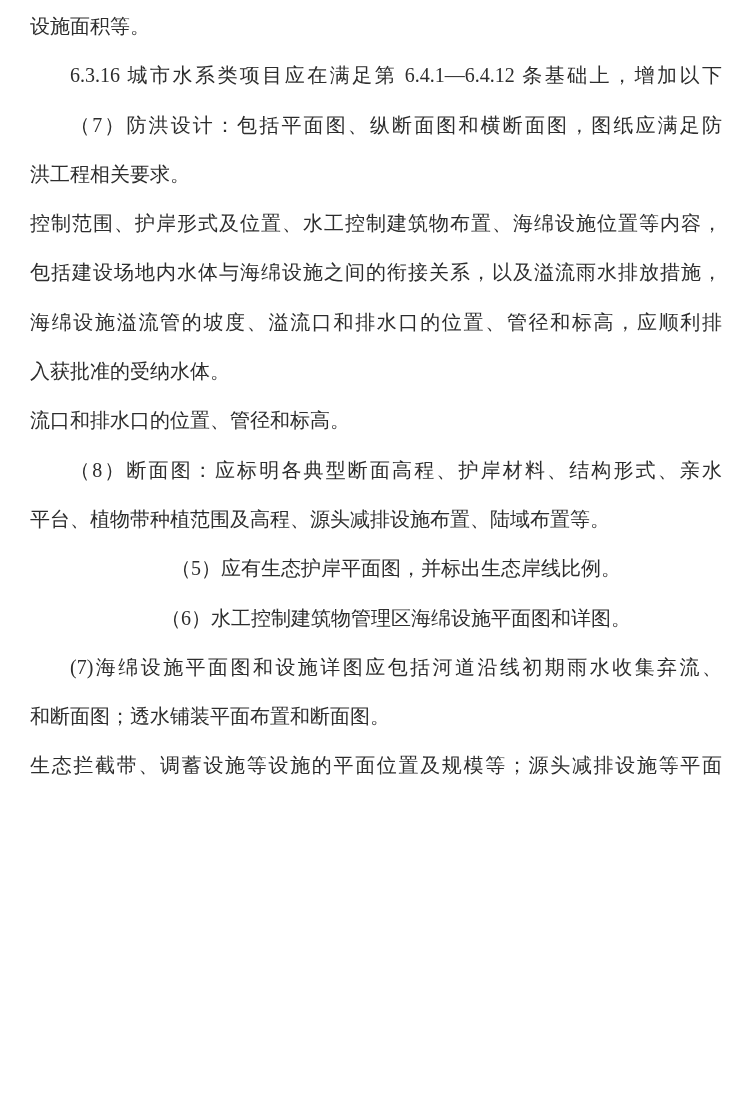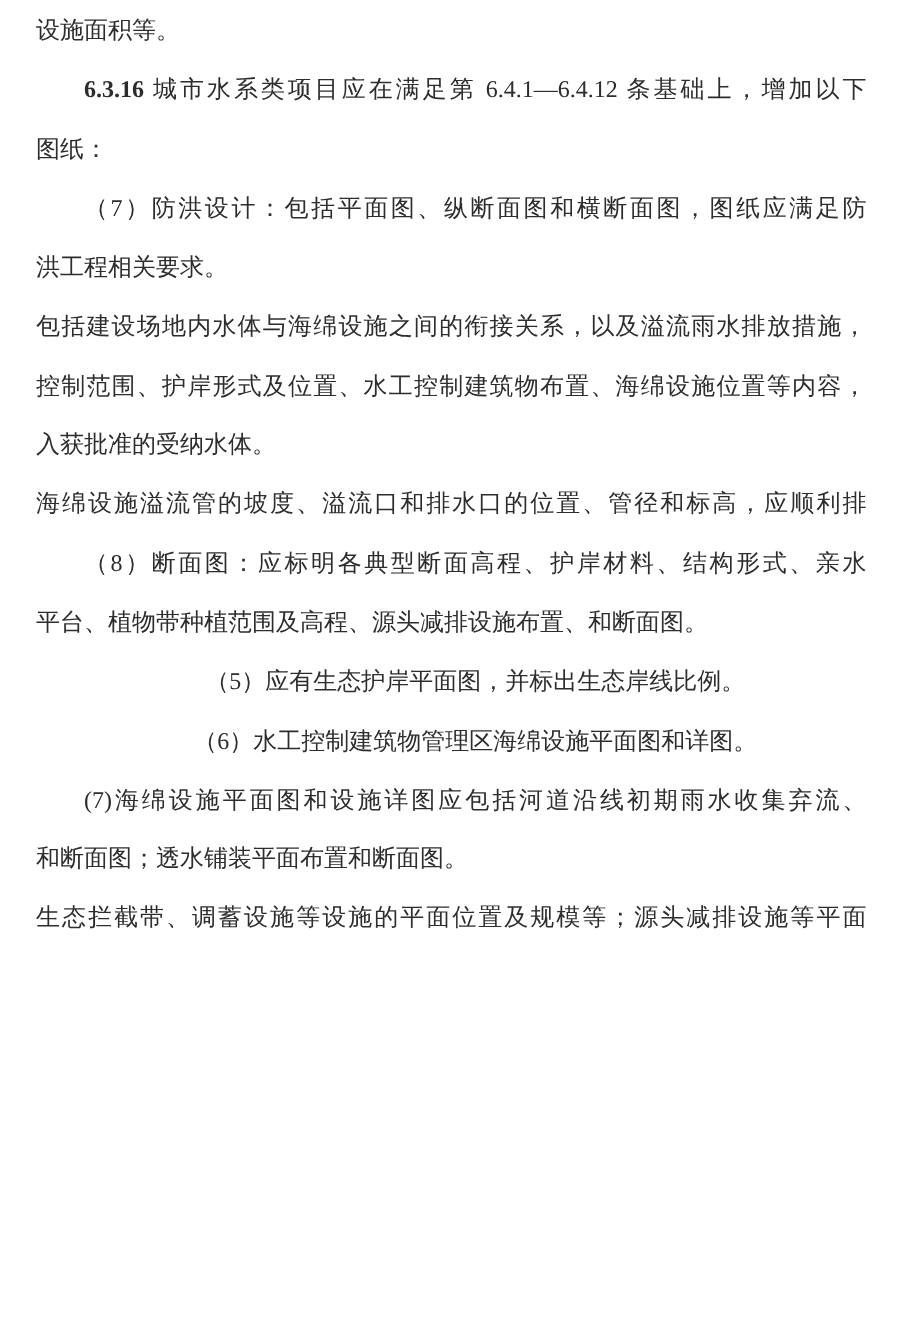--- a/index.html
+++ b/index.html
@@ -32,21 +32,21 @@
   .line.full {
     text-align: justify;
     text-align-last: justify;
     text-justify: inter-character;
   }
   .line.indent {
     text-indent: 2em;
     text-align: center;
   }
   .bold {
-    font-weight: bold;
+    font-weight: normal;
   }
   .footer {
     position: absolute;
     left: 0;
     top: 1023px;
     width: 100%;
     text-align: center;
     font-size: 20px;
     color: #2d2d2d;
   }
@@ -58,37 +58,37 @@
 </head>
 <body>
 
 <div class="page">
   <div class="doc-body">
       <div class="para">
         <div class="line"><span>设施面积等。</span></div>
       </div>
       <div class="para">
         <div class="line full indent"><span class="bold">6.3.16</span><span> 城市水系类项目应在满足第 6.4.1—6.4.12 条基础上，增加以下</span></div>
-        <div class="line"><span>图纸：</span></div>
       </div>
       <div class="para">
         <div class="line full indent"><span>（7）防洪设计：包括平面图、纵断面图和横断面图，图纸应满足防</span></div>
         <div class="line"><span>洪工程相关要求。</span></div>
       </div>
       <div class="para">
+        <div class="line full"><span>控制范围、护岸形式及位置、水工控制建筑物布置、海绵设施位置等内容，</span></div>
         <div class="line full"><span>包括建设场地内水体与海绵设施之间的衔接关系，以及溢流雨水排放措施，</span></div>
-        <div class="line full"><span>控制范围、护岸形式及位置、水工控制建筑物布置、海绵设施位置等内容，</span></div>
+        <div class="line full"><span>海绵设施溢流管的坡度、溢流口和排水口的位置、管径和标高，应顺利排</span></div>
         <div class="line"><span>入获批准的受纳水体。</span></div>
-        <div class="line full"><span>海绵设施溢流管的坡度、溢流口和排水口的位置、管径和标高，应顺利排</span></div>
       </div>
       <div class="para">
+        <div class="line"><span>流口和排水口的位置、管径和标高。</span></div>
       </div>
       <div class="para">
         <div class="line full indent"><span>（8）断面图：应标明各典型断面高程、护岸材料、结构形式、亲水</span></div>
-        <div class="line"><span>平台、植物带种植范围及高程、源头减排设施布置、和断面图。</span></div>
+        <div class="line"><span>平台、植物带种植范围及高程、源头减排设施布置、陆域布置等。</span></div>
       </div>
       <div class="para">
         <div class="line indent"><span>（5）应有生态护岸平面图，并标出生态岸线比例。</span></div>
       </div>
       <div class="para">
         <div class="line indent"><span>（6）水工控制建筑物管理区海绵设施平面图和详图。</span></div>
       </div>
       <div class="para">
         <div class="line full indent"><span>(7)海绵设施平面图和设施详图应包括河道沿线初期雨水收集弃流、</span></div>
         <div class="line"><span>和断面图；透水铺装平面布置和断面图。</span></div>

